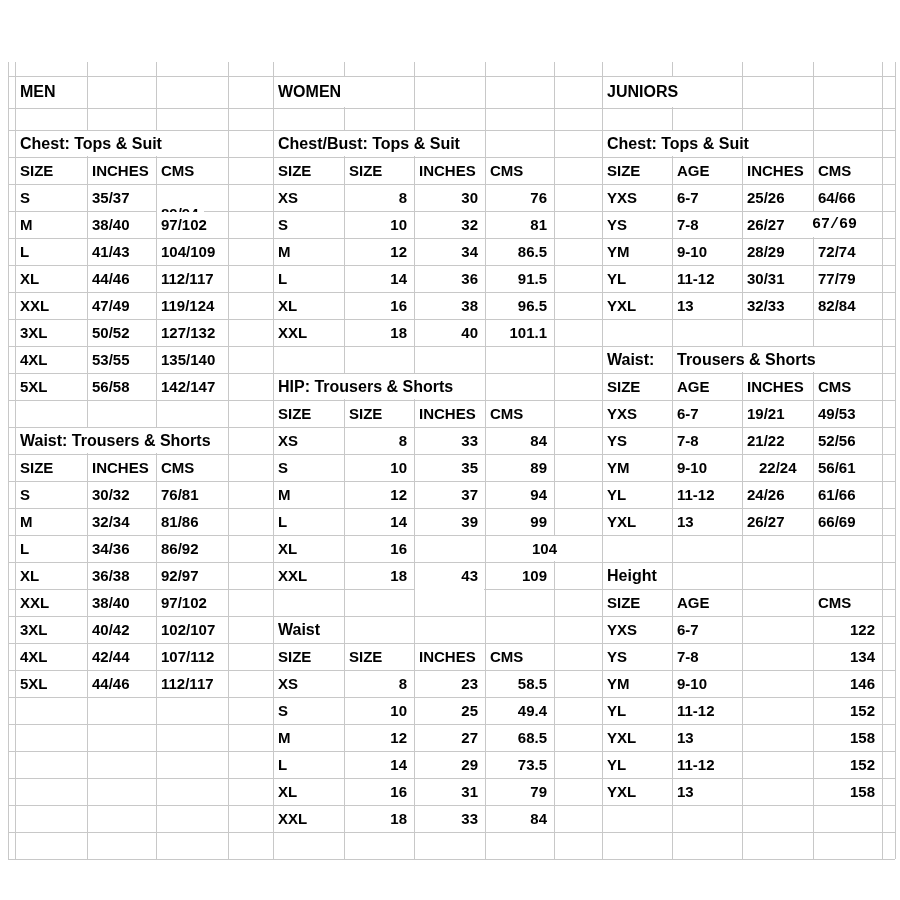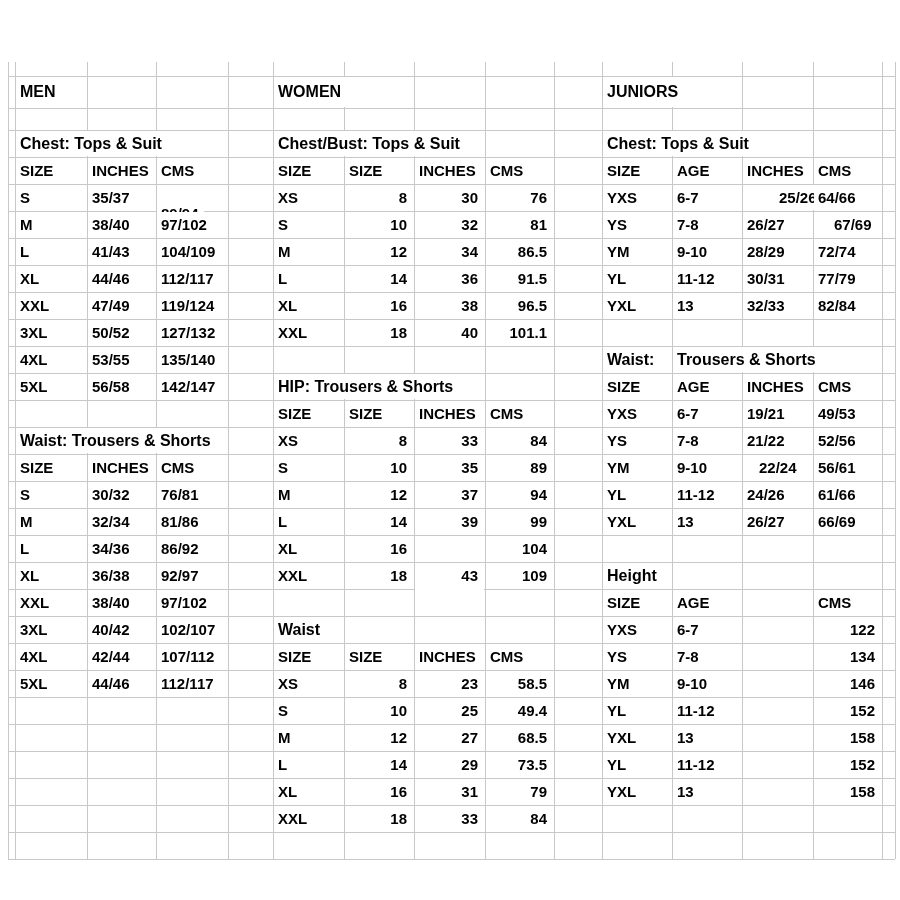--- a/index.html
+++ b/index.html
@@ -139,21 +139,21 @@
         <div class="cell r" data-name="cell" style="left: 345px; top: 482px; height: 25px; line-height: 25px; width: 68px;">12</div>
         <div class="cell r" data-name="cell" style="left: 415px; top: 482px; height: 25px; line-height: 25px; width: 69px;">37</div>
         <div class="cell r" data-name="cell" style="left: 486px; top: 482px; height: 25px; line-height: 25px; width: 67px;">94</div>
         <div class="cell l" data-name="cell" style="left: 274px; top: 509px; height: 25px; line-height: 25px;">L</div>
         <div class="cell r" data-name="cell" style="left: 345px; top: 509px; height: 25px; line-height: 25px; width: 68px;">14</div>
         <div class="cell r" data-name="cell" style="left: 415px; top: 509px; height: 25px; line-height: 25px; width: 69px;">39</div>
         <div class="cell r" data-name="cell" style="left: 486px; top: 509px; height: 25px; line-height: 25px; width: 67px;">99</div>
         <div class="cell l" data-name="cell" style="left: 274px; top: 536px; height: 25px; line-height: 25px;">XL</div>
         <div class="cell r" data-name="cell" style="left: 345px; top: 536px; height: 25px; line-height: 25px; width: 68px;">16</div>
         <div class="cell r" data-name="cell" style="left: 415px; top: 536px; height: 25px; line-height: 25px; width: 69px; margin-top: 31px;">41</div>
-        <div class="cell r" data-name="cell" style="left: 486px; top: 536px; height: 25px; line-height: 25px; width: 67px;">104</div>
+        <div class="cell r" data-name="cell" style="left: 496px; top: 536px; height: 25px; line-height: 25px; width: 67px;">104</div>
         <div class="cell l" data-name="cell" style="left: 274px; top: 563px; height: 25px; line-height: 25px;">XXL</div>
         <div class="cell r" data-name="cell" style="left: 345px; top: 563px; height: 25px; line-height: 25px; width: 68px;">18</div>
         <div class="cell r" data-name="cell" style="left: 415px; top: 563px; height: 25px; line-height: 25px; width: 69px;">43</div>
         <div class="cell r" data-name="cell" style="left: 486px; top: 563px; height: 25px; line-height: 25px; width: 67px;">109</div>
         <div class="cell l" data-name="section-title" style="left: 274px; top: 617px; height: 25px; line-height: 25px;">Waist</div>
         <div class="cell l" data-name="column-header" style="left: 274px; top: 644px; height: 25px; line-height: 25px;">SIZE</div>
         <div class="cell l" data-name="column-header" style="left: 345px; top: 644px; height: 25px; line-height: 25px;">SIZE</div>
         <div class="cell l" data-name="column-header" style="left: 415px; top: 644px; height: 25px; line-height: 25px;">INCHES</div>
         <div class="cell l" data-name="column-header" style="left: 486px; top: 644px; height: 25px; line-height: 25px;">CMS</div>
         <div class="cell l" data-name="cell" style="left: 274px; top: 671px; height: 25px; line-height: 25px;">XS</div>
@@ -181,26 +181,26 @@
         <div class="cell r" data-name="cell" style="left: 415px; top: 806px; height: 25px; line-height: 25px; width: 69px;">33</div>
         <div class="cell r" data-name="cell" style="left: 486px; top: 806px; height: 25px; line-height: 25px; width: 67px;">84</div>
         <div class="cell l" data-name="group-label" style="left: 603px; top: 77px; height: 30px; line-height: 30px;">JUNIORS</div>
         <div class="cell l" data-name="section-title" style="left: 603px; top: 131px; height: 25px; line-height: 25px;">Chest: Tops &amp; Suit</div>
         <div class="cell l" data-name="column-header" style="left: 603px; top: 158px; height: 25px; line-height: 25px;">SIZE</div>
         <div class="cell l" data-name="column-header" style="left: 673px; top: 158px; height: 25px; line-height: 25px;">AGE</div>
         <div class="cell l" data-name="column-header" style="left: 743px; top: 158px; height: 25px; line-height: 25px;">INCHES</div>
         <div class="cell l" data-name="column-header" style="left: 814px; top: 158px; height: 25px; line-height: 25px;">CMS</div>
         <div class="cell l" data-name="cell" style="left: 603px; top: 185px; height: 25px; line-height: 25px;">YXS</div>
         <div class="cell l" data-name="cell" style="left: 673px; top: 185px; height: 25px; line-height: 25px;">6-7</div>
-        <div class="cell l" data-name="cell" style="left: 743px; top: 185px; height: 25px; line-height: 25px; margin-left: 32px;">25/26</div>
+        <div class="cell l" data-name="cell" style="left: 743px; top: 185px; height: 25px; line-height: 25px;">25/26</div>
         <div class="cell l" data-name="cell" style="left: 814px; top: 185px; height: 25px; line-height: 25px;">64/66</div>
         <div class="cell l" data-name="cell" style="left: 603px; top: 212px; height: 25px; line-height: 25px;">YS</div>
         <div class="cell l" data-name="cell" style="left: 673px; top: 212px; height: 25px; line-height: 25px;">7-8</div>
         <div class="cell l" data-name="cell" style="left: 743px; top: 212px; height: 25px; line-height: 25px;">26/27</div>
-        <div class="cell l" data-name="cell" style="left: 830px; top: 212px; height: 25px; line-height: 25px;">67/69</div>
+        <div class="cell l" data-name="cell" style="left: 808px; top: 212px; height: 25px; line-height: 25px; font-family: Liberation Mono, monospace;">67/69</div>
         <div class="cell l" data-name="cell" style="left: 603px; top: 239px; height: 25px; line-height: 25px;">YM</div>
         <div class="cell l" data-name="cell" style="left: 673px; top: 239px; height: 25px; line-height: 25px;">9-10</div>
         <div class="cell l" data-name="cell" style="left: 743px; top: 239px; height: 25px; line-height: 25px;">28/29</div>
         <div class="cell l" data-name="cell" style="left: 814px; top: 239px; height: 25px; line-height: 25px;">72/74</div>
         <div class="cell l" data-name="cell" style="left: 603px; top: 266px; height: 25px; line-height: 25px;">YL</div>
         <div class="cell l" data-name="cell" style="left: 673px; top: 266px; height: 25px; line-height: 25px;">11-12</div>
         <div class="cell l" data-name="cell" style="left: 743px; top: 266px; height: 25px; line-height: 25px;">30/31</div>
         <div class="cell l" data-name="cell" style="left: 814px; top: 266px; height: 25px; line-height: 25px;">77/79</div>
         <div class="cell l" data-name="cell" style="left: 603px; top: 293px; height: 25px; line-height: 25px;">YXL</div>
         <div class="cell l" data-name="cell" style="left: 673px; top: 293px; height: 25px; line-height: 25px;">13</div>

